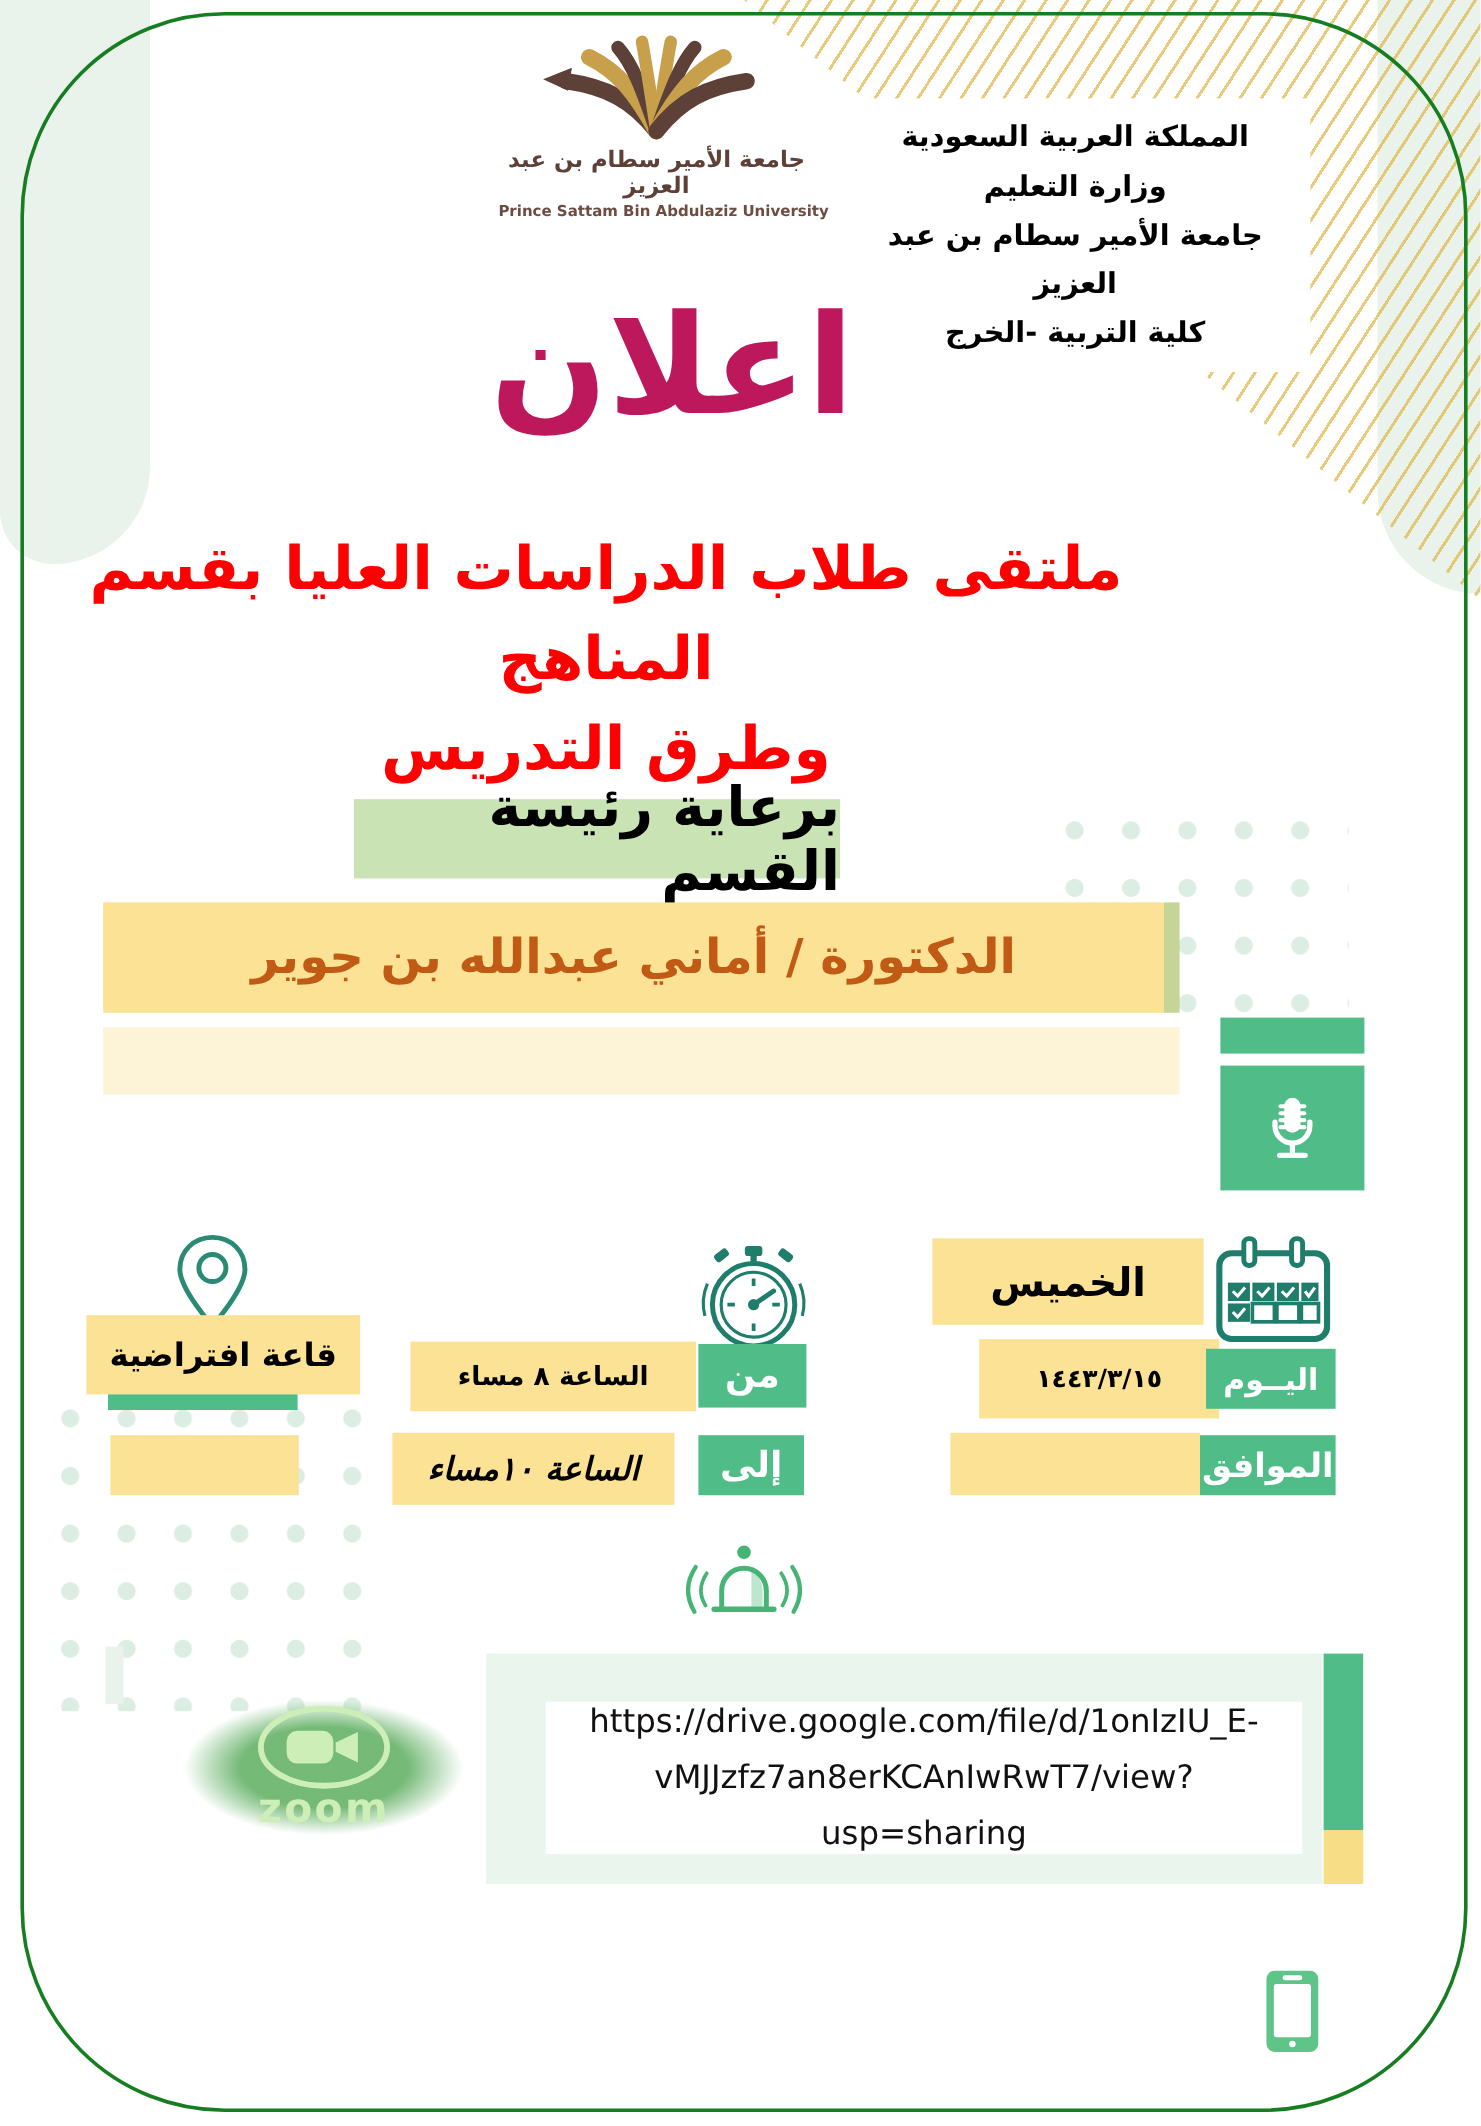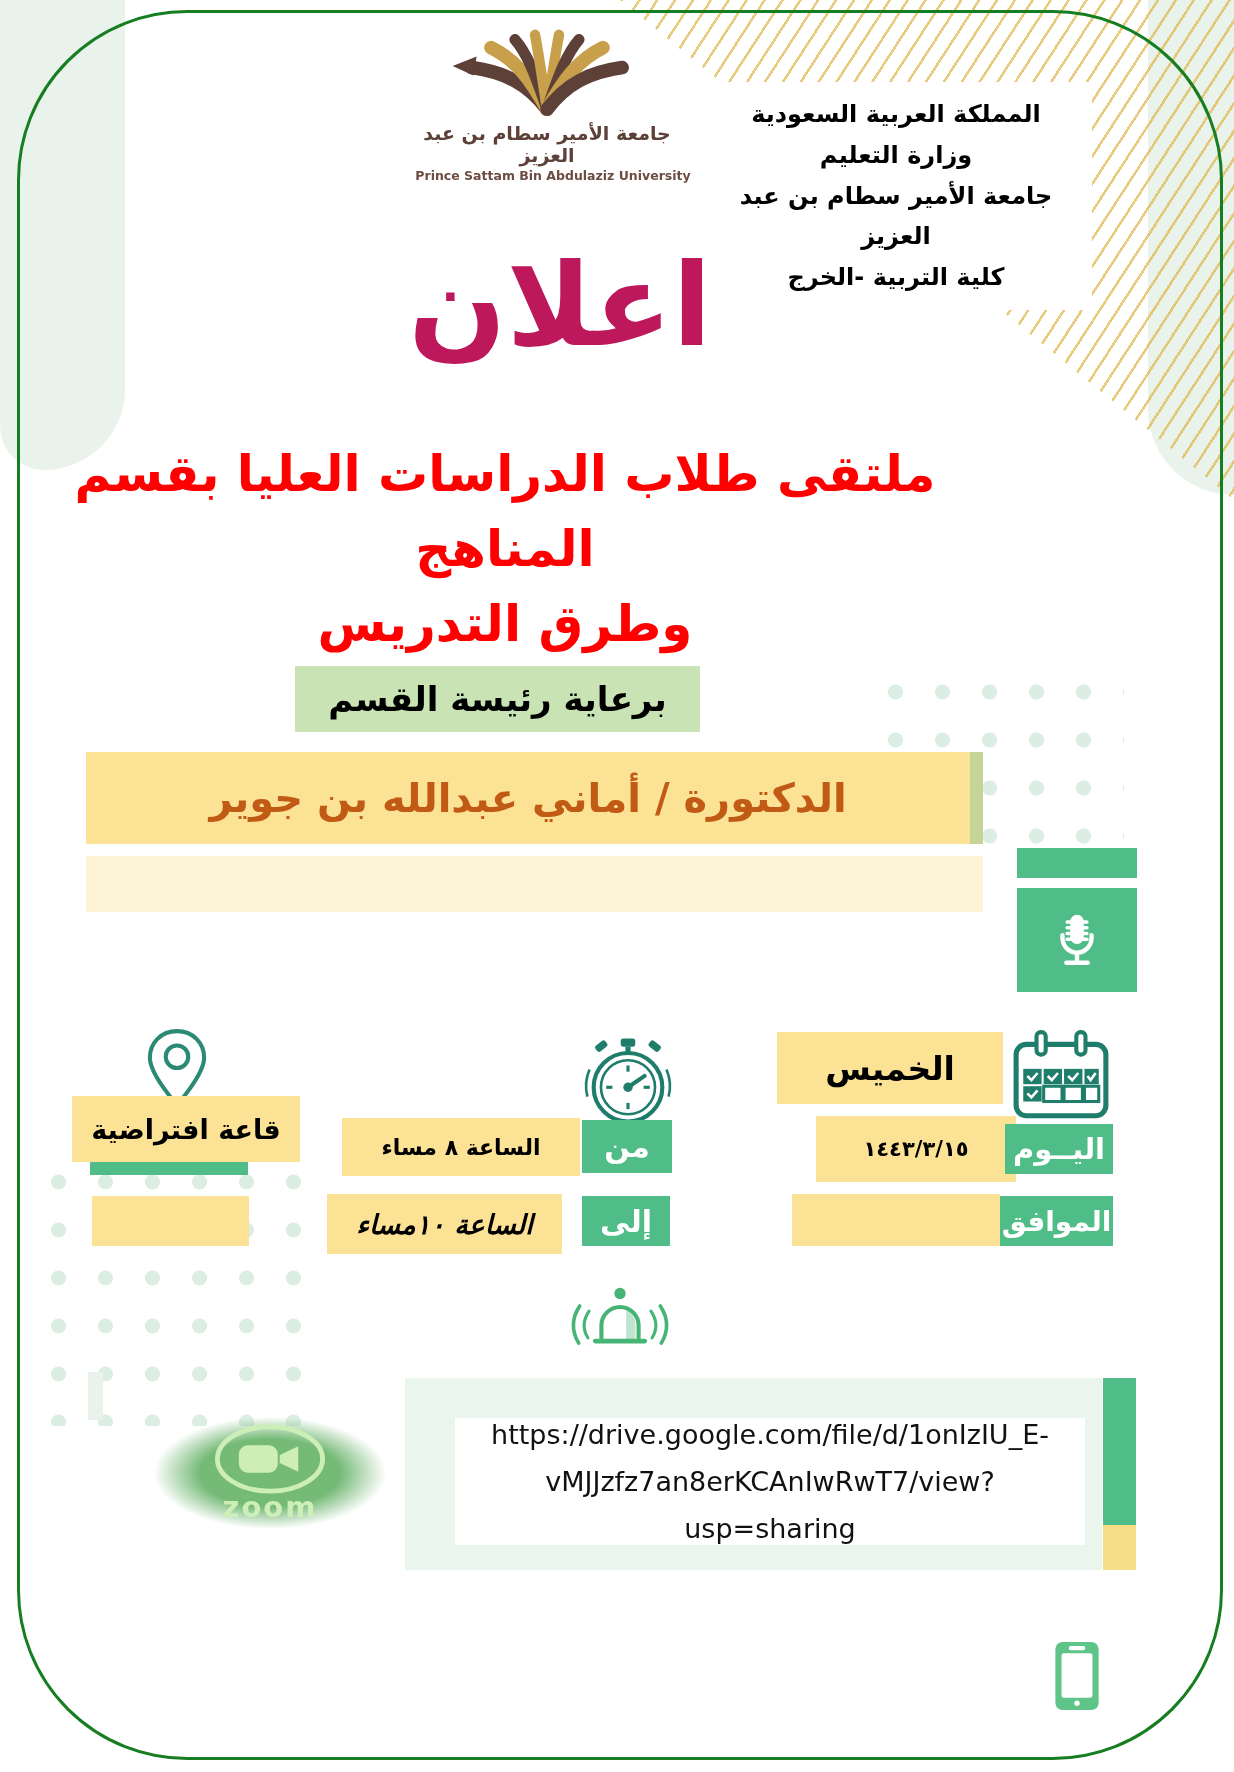--- a/index.html
+++ b/index.html
@@ -19,21 +19,21 @@
   #mint-bar-bl{left:88px;top:1372px;width:15px;height:48px;background:#e9f3ec;z-index:2;}
   
   #logo{left:402px;top:26px;width:290px;text-align:center;z-index:10;}
   #logo .ar{color:#5d4037;font-weight:700;font-size:19px;margin-top:-4px;}
   #logo .en{color:#6d4c41;font-size:12.5px;font-weight:700;margin-top:2px;margin-left:12px;}
   #orgbox{left:700px;top:82px;width:372px;background:#ffffff;z-index:10;padding:12px 10px;
     text-align:center;font-weight:700;font-size:24px;color:#000;line-height:1.7;}
   
   #main-title{left:250px;top:238px;width:620px;text-align:center;font-weight:700;font-size:115px;color:#be185d;z-index:10;}
   #subject{left:60px;top:437px;width:890px;text-align:center;color:#ff0000;font-weight:700;font-size:50px;line-height:1.5;z-index:10;}
-  #patronage{left:295px;top:666px;width:405px;height:66px;background:#c9e3b4;color:#000;font-weight:700;font-size:34px;z-index:10;
+  #patronage{left:295px;top:666px;width:405px;height:66px;background:#c9e3b4;color:#000;font-weight:700;font-size:46px;z-index:10;
     display:flex;align-items:center;justify-content:center;}
   #patron-name{left:86px;top:752px;width:884px;height:92px;background:#fbe294;color:#c05a14;font-weight:700;font-size:40px;z-index:10;
     display:flex;align-items:center;justify-content:center;}
   #patron-strip{left:970px;top:752px;width:13px;height:92px;background:#c6d498;z-index:10;}
   #cream-box{left:86px;top:856px;width:897px;height:56px;background:#fdf3d6;z-index:10;}
   #mic-bar{left:1017px;top:848px;width:120px;height:30px;background:#50bd88;z-index:10;}
   #mic-box{left:1017px;top:888px;width:120px;height:104px;background:#50bd88;z-index:10;display:flex;align-items:center;justify-content:center;}
   
   .ybox{background:#fbe294;color:#000;font-weight:700;display:flex;align-items:center;justify-content:center;z-index:10;}
   .glabel{background:#50bd88;color:#fff;font-weight:700;display:flex;align-items:center;justify-content:center;z-index:10;}
@@ -42,35 +42,35 @@
   #loc-bar{left:90px;top:1162px;width:158px;height:13px;background:#50bd88;z-index:10;}
   #left-empty{left:92px;top:1196px;width:157px;height:50px;}
   #stopwatch-icon{left:576px;top:1028px;z-index:10;}
   #from-box{left:342px;top:1118px;width:238px;height:58px;font-size:22px;}
   #from-label{left:582px;top:1120px;width:90px;height:53px;font-size:30px;}
   #to-box{left:327px;top:1194px;width:235px;height:60px;font-size:27px;font-style:italic;}
   #to-label{left:582px;top:1196px;width:88px;height:50px;font-size:30px;}
   #calendar-icon{left:1010px;top:1028px;z-index:10;}
   #day-box{left:777px;top:1032px;width:226px;height:72px;font-size:33px;}
   #date-box{left:780px;top:1116px;width:200px;height:66px;font-size:21px;margin-left:36px;}
-  #day-label{left:1005px;top:1124px;width:108px;height:50px;font-size:29px;}
+  #day-label{left:1005px;top:1124px;width:108px;height:50px;font-size:25px;}
   #corr-box{left:792px;top:1194px;width:208px;height:52px;}
   #corr-label{left:1000px;top:1196px;width:113px;height:50px;font-size:28px;}
   #bell-icon{left:558px;top:1280px;z-index:10;}
   
   #link-band{left:405px;top:1378px;width:697px;height:192px;background:#e9f5ed;z-index:10;}
   #link-box{left:455px;top:1418px;width:630px;height:127px;background:#fff;z-index:11;
     display:flex;align-items:center;justify-content:center;padding:0 18px;box-sizing:border-box;}
   #link-text{direction:ltr;text-align:center;font-size:27px;color:#111;line-height:1.75;overflow-wrap:break-word;word-break:break-word;width:100%;}
   #green-vbar{left:1103px;top:1378px;width:33px;height:147px;background:#50bd88;z-index:11;}
   #yellow-vbar{left:1103px;top:1525px;width:33px;height:45px;background:#f7dd85;z-index:11;}
   #zoom-logo{left:115px;top:1398px;width:310px;height:150px;z-index:10;text-align:center;
     background:radial-gradient(ellipse 50% 50% at center, rgba(110,182,112,0.95) 45%, rgba(110,182,112,0) 75%);
     display:flex;flex-direction:column;align-items:center;justify-content:center;}
-  #zoom-word{color:#cdeeb6;font-weight:700;font-size:29px;letter-spacing:2px;margin-top:-6px;text-transform:lowercase;}
+  #zoom-word{color:#cdeeb6;font-weight:700;font-size:34px;letter-spacing:2px;margin-top:-6px;text-transform:lowercase;}
   #phone-icon{left:1055px;top:1642px;z-index:10;}
   .rtl{direction:rtl;}
 </style>
 </head>
 <body>
 
 <div id="page">
 
   <div class="abs" id="blob-tl"></div>
   <div class="abs" id="blob-tr"></div>

